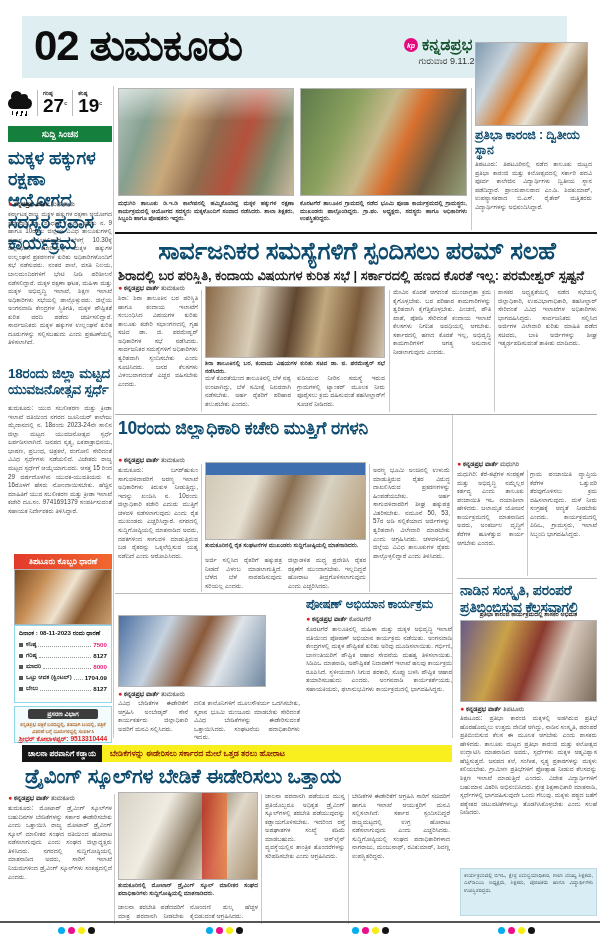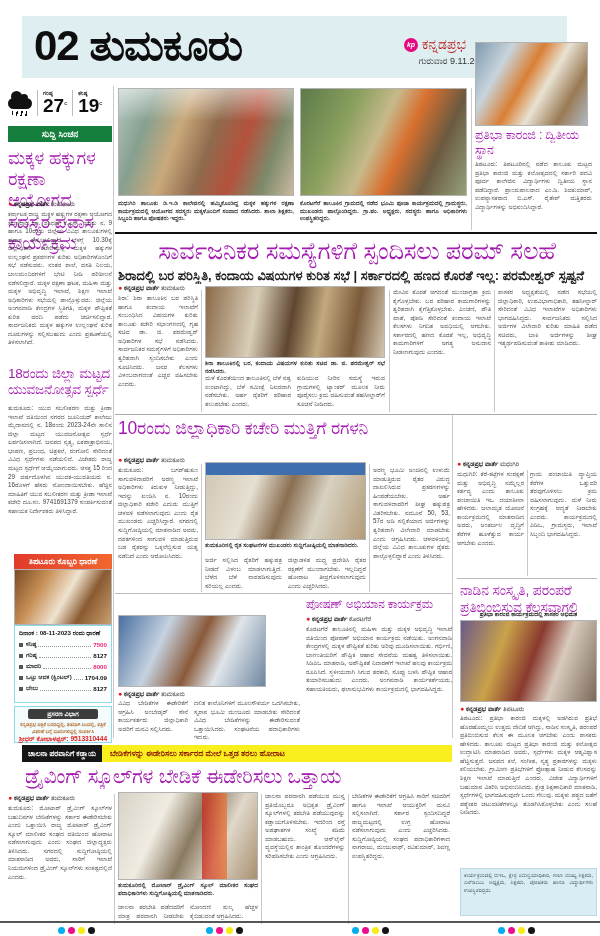--- a/index.html
+++ b/index.html
@@ -6,37 +6,37 @@
   .page{position:relative;width:600px;height:936px;background:#fff;overflow:hidden;
         font-family:"Liberation Sans","DejaVu Sans",sans-serif;color:#222;}
   .abs{position:absolute;}
   .fill{overflow:hidden;}
   
   .band{background:#dfeef1;}
   .mast-title{font-weight:800;color:#0e0e0e;letter-spacing:-1px;}
   .brand-row{display:flex;align-items:center;gap:4px;}
   .brand-mark{width:14px;height:14px;border-radius:50%;background:#e5097f;color:#fff;
               font-size:7px;font-weight:800;font-style:italic;display:flex;align-items:center;justify-content:center;}
-  .brand-name{font-size:14px;font-weight:400;color:#b91c1c;}
+  .brand-name{font-size:16px;font-weight:700;color:#14532d;}
   .edition-date{font-size:9px;color:#333;}
   
   .weather{display:flex;align-items:center;gap:5px;}
   .wx-sep{width:1px;height:26px;background:#bbb;}
   .wx-col{text-align:left;line-height:1;}
   .wx-label{font-size:5.5px;color:#222;font-weight:700;}
   .wx-val{font-size:19px;font-weight:800;color:#0d0d0d;}
   .wx-unit{font-size:6px;vertical-align:super;font-weight:400;}
   .cloud{position:relative;width:24px;height:11px;background:#111;border-radius:7px;margin-top:8px;}
   .cloud:before{content:"";position:absolute;top:-7px;left:3px;width:11px;height:11px;background:#111;border-radius:50%;}
   .cloud:after{content:"";position:absolute;top:-4px;left:12px;width:8px;height:8px;background:#111;border-radius:50%;}
   .rain{width:15px;height:5px;margin:2px 0 0 4px;
         background:repeating-linear-gradient(105deg,#111 0 1.4px,transparent 1.4px 4.6px);}
   
   .red-label{background:#15803d;color:#fff;font-weight:800;text-align:center;}
-  .headline{font-weight:400;color:#a21caf;line-height:1.18;letter-spacing:-0.2px;}
+  .headline{font-weight:700;color:#0c4a6e;line-height:1.18;letter-spacing:-0.2px;}
   .subhead{font-weight:700;color:#1c1c1c;line-height:1.25;}
   .body-txt{font-size:6.3px;line-height:1.36;text-align:justify;color:#3d3d3d;}
   .caption{font-size:5.9px;line-height:1.3;text-align:justify;color:#353535;font-weight:600;}
   .byline{font-size:6.4px;color:#222;white-space:nowrap;}
   .byline .dot{color:#e02020;font-size:7px;}
   .byline .src{font-weight:800;}
   .byline .loc{color:#777;font-weight:600;}
   .photo{border:1px solid #b3b3b3;box-sizing:border-box;}
   .ph-banner{background:linear-gradient(180deg,rgba(255,255,255,.5),rgba(255,255,255,0) 30%),
              linear-gradient(110deg,#b4c6c0,#86a090 18%,#c9a97b 35%,#8f6b4e 52%,#b5513c 68%,#7c8a6b 84%,#cbb9a0);}

